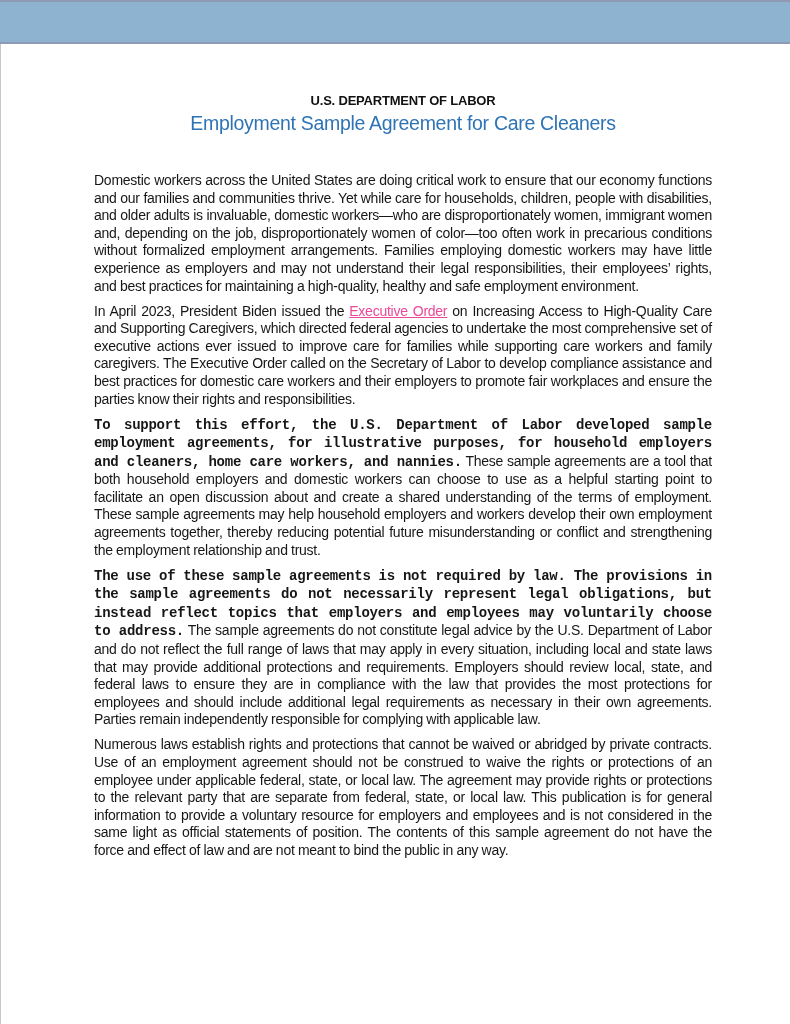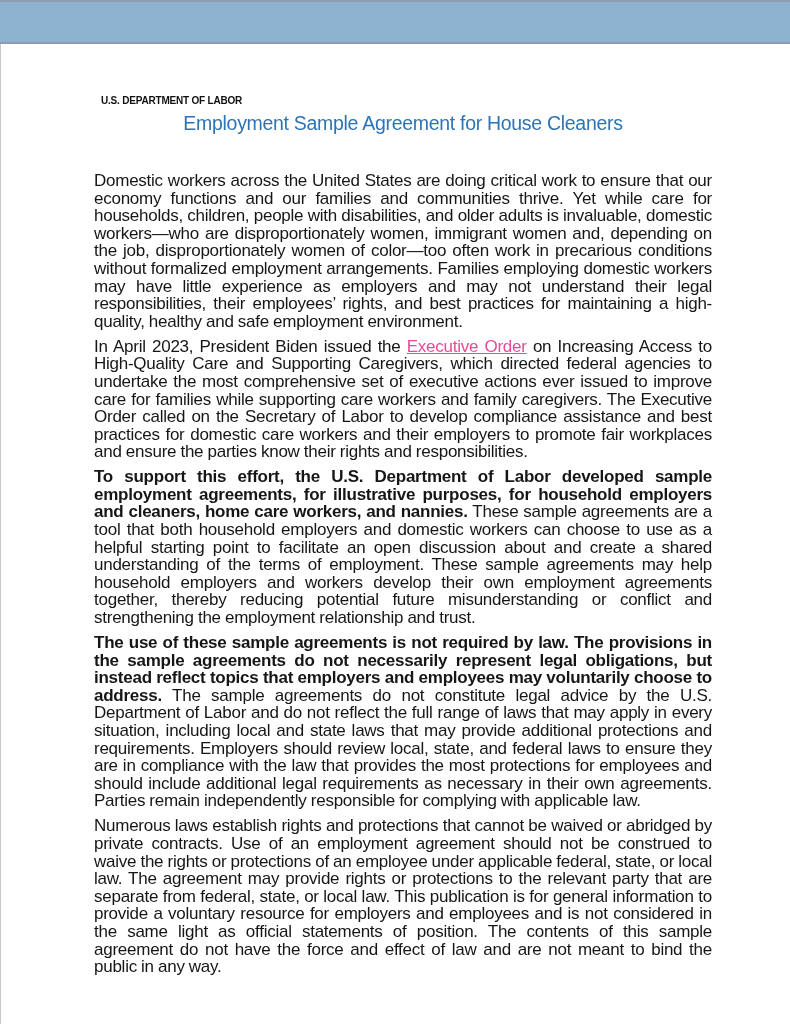--- a/index.html
+++ b/index.html
@@ -36,25 +36,26 @@
     }
     .doc-page {
       position: absolute;
       left: 94px;
       top: 0;
       width: 618px;
     }
     .agency {
       position: absolute;
       top: 95px;
-      left: 7px;
+      left: 0;
       width: 618px;
+      text-align: center;
       font-family: "Liberation Sans", sans-serif;
       font-weight: bold;
-      font-size: 10px;
+      font-size: 13px;
       letter-spacing: -0.2px;
       color: #111111;
       line-height: 12px;
     }
     .doc-title {
       position: absolute;
       top: 111px;
       left: 0;
       width: 618px;
       text-align: center;
@@ -67,43 +68,43 @@
       font-weight: normal;
     }
     .body-text {
       position: absolute;
       top: 172px;
       left: 0;
       width: 618px;
     }
     .body-text p {
       margin: 0 0 7.4px 0;
-      font-size: 17px;
+      font-size: 14px;
       line-height: 17.6px;
       text-align: justify;
       letter-spacing: -0.25px;
       word-spacing: -0.3px;
       color: #161616;
     }
-    .body-text .b { font-weight: bold; }
+    .body-text .b { font-weight: bold; font-family: Liberation Mono, monospace; }
     .body-text .i { }
     .body-text a {
       color: #ec4899;
       text-decoration: underline;
     }
   </style>
 </head>
 <body>
 
 <div class="left-edge"></div>
 <div class="header-band"></div>
 
 <div class="doc-page">
   <div class="agency">U.S. DEPARTMENT OF LABOR</div>
-  <h1 class="doc-title">Employment Sample Agreement for House Cleaners</h1>
+  <h1 class="doc-title">Employment Sample Agreement for Care Cleaners</h1>
 
   <div class="body-text">
     <p>
       <span>Domestic workers across the United States are doing critical work to ensure that our economy functions and our families and communities thrive. Yet while care for households, children, people with disabilities, and older adults is invaluable, domestic workers—who are disproportionately women, immigrant women and, depending on the job, disproportionately women of color—too often work in precarious conditions without formalized employment arrangements. Families employing domestic workers may have little experience as employers and may not understand their legal responsibilities, their employees’ rights, and best practices for maintaining a high-quality, healthy and safe employment environment.</span>
     </p>
 
     <p>
       <span>In April 2023, President Biden issued the </span><a href="#">Executive Order</a><span> on Increasing Access to High-Quality Care and Supporting Caregivers, which directed federal agencies to undertake the most comprehensive set of executive actions ever issued to improve care for families while supporting care workers and family caregivers. The Executive Order called on the Secretary of Labor to develop compliance assistance and best practices for domestic care workers and their employers to promote fair workplaces and ensure the parties know their rights and responsibilities.</span>
     </p>
 

